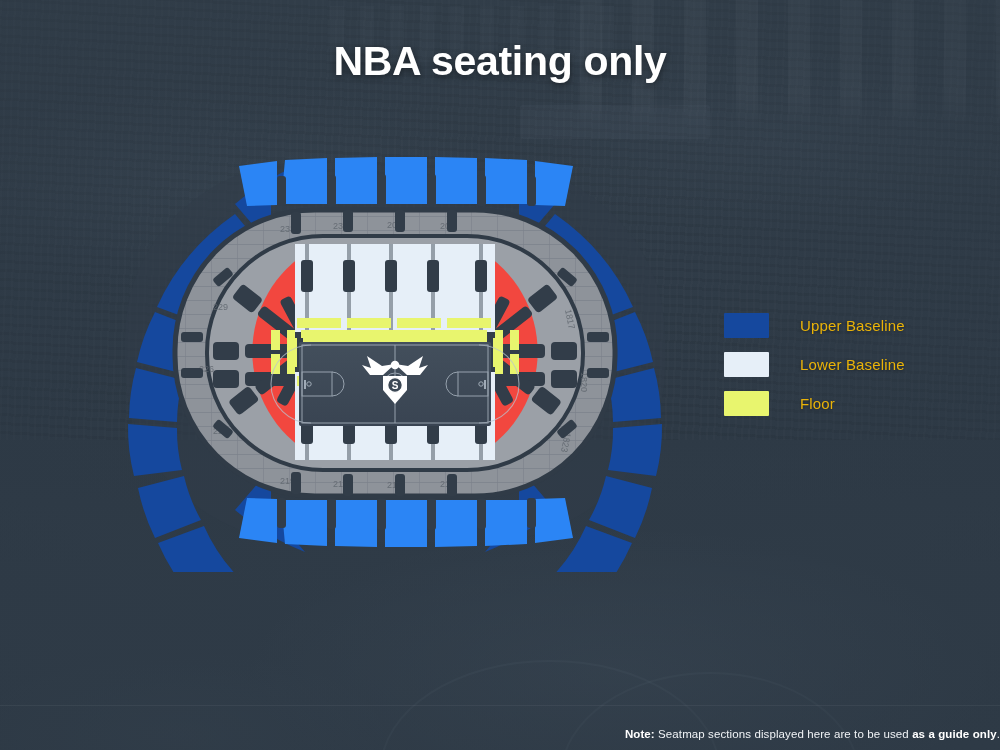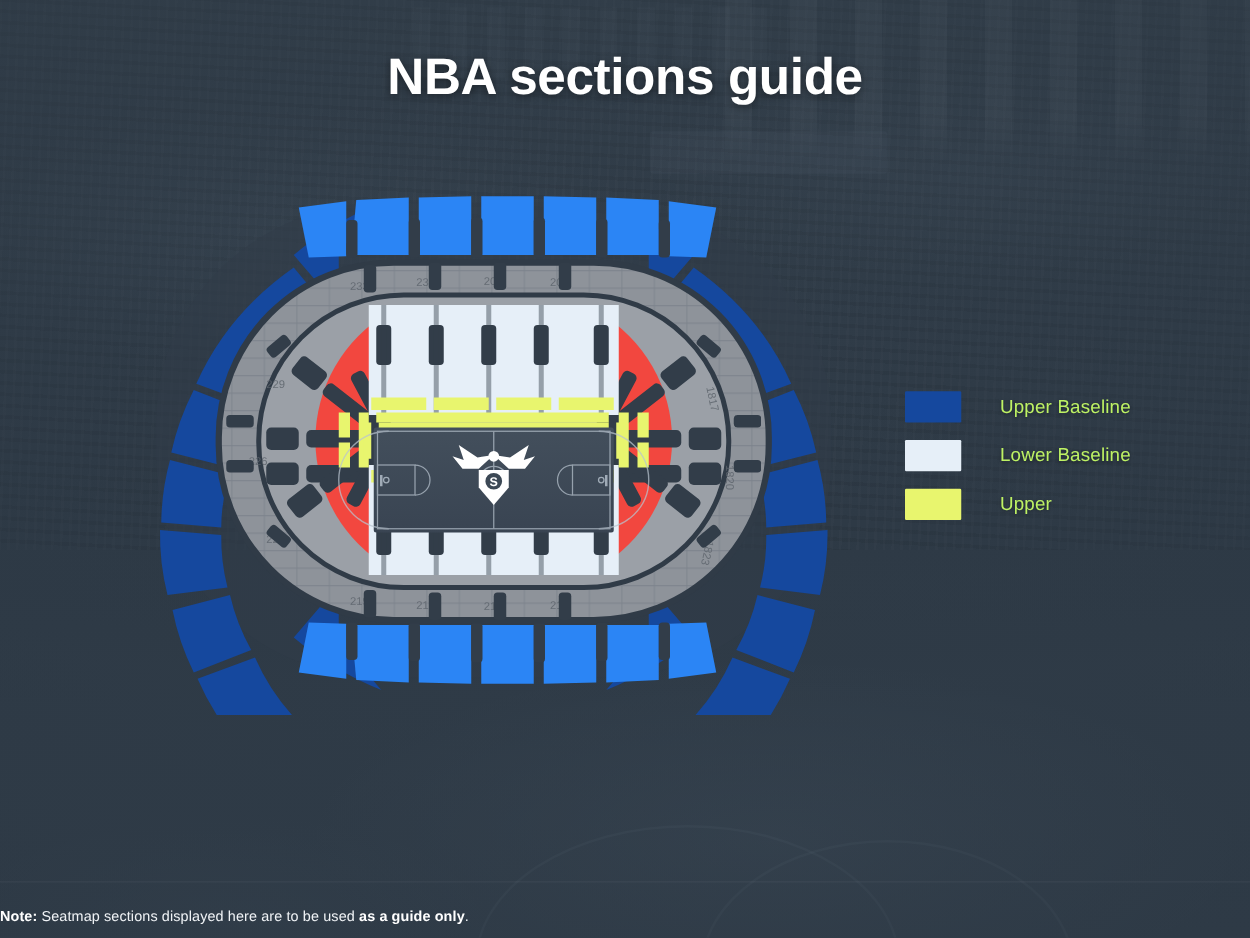--- a/index.html
+++ b/index.html
@@ -71,51 +71,51 @@
 
   
   #seatmap{ position:absolute; left:95px; top:132px; width:600px; height:440px; }
   #seatmap svg{ display:block; width:100%; height:100%; }
 
   
   #legend{ position:absolute; left:724px; top:306px; width:260px; }
   .legend-row{ display:flex; align-items:center; height:39px; }
   .swatch{ width:45px; height:25px; flex:0 0 45px; border-radius:1px; }
   .legend-label{
-    margin-left:31px; font-size:15px; color:#bef264;
+    margin-left:31px; font-size:15px; color:#eab308;
     letter-spacing:.15px; white-space:nowrap;
     text-shadow:0 1px 3px rgba(0,0,0,.35);
   }
 
   
   #footer-divider{
     position:absolute; left:0; top:705px; width:1000px; height:1px;
     background:rgba(255,255,255,.05);
   }
   #footer{
     position:absolute; left:0; top:728px; width:1000px;
-    text-align:left; font-size:11.5px; color:#f0f3f6; letter-spacing:.1px;
+    text-align:right; font-size:11.5px; color:#f0f3f6; letter-spacing:.1px;
   }
   #footer b{ font-weight:bold; color:#ffffff; }
 </style>
 </head>
 <body>
 
 <div id="backdrop">
   <div class="crowd"></div>
   <div class="banners"></div>
   <div class="scoreboard"></div>
   <div class="jumbo"></div>
   <div class="lower"></div>
   <div class="sweep1"></div>
   <div class="sweep2"></div>
   <div class="vig"></div>
 </div>
 
-<div id="title">NBA sections guide</div>
+<div id="title">NBA seating only</div>
 
 <div id="seatmap">
   <svg viewBox="0 0 600 440" xmlns="http://www.w3.org/2000/svg">
     <defs>
       <clipPath id="bowlClip">
         <rect x="0" y="0" width="600" height="440"></rect>
       </clipPath>
 
       <pattern id="conTex" width="26" height="14" patternUnits="userSpaceOnUse">
         <rect width="26" height="14" fill="#8e939a"></rect>
@@ -395,19 +395,19 @@
 
 
 
   <div class="legend-row">
     <span class="swatch" style="background:#e6eff8"></span>
     <span class="legend-label">Lower Baseline</span>
   </div>
 
   <div class="legend-row">
     <span class="swatch" style="background:#e8f56e"></span>
-    <span class="legend-label">Upper</span>
+    <span class="legend-label">Floor</span>
   </div>
 
 </div>
 
 <div id="footer-divider"></div>
 <div id="footer"><b>Note:</b><span> Seatmap sections displayed here are to be used </span><b>as a guide only</b><span>.</span></div>
 
 </body></html>

